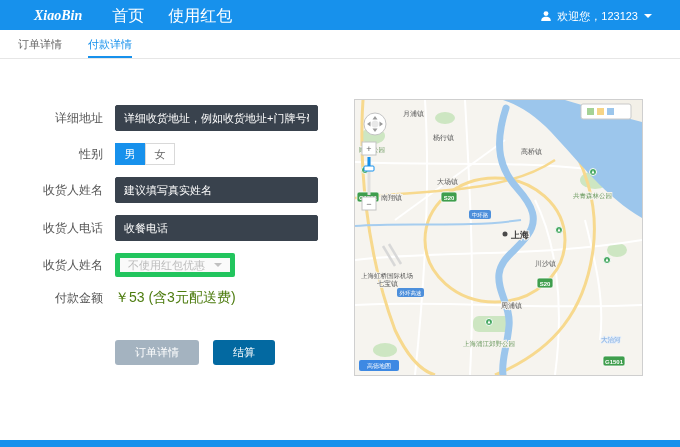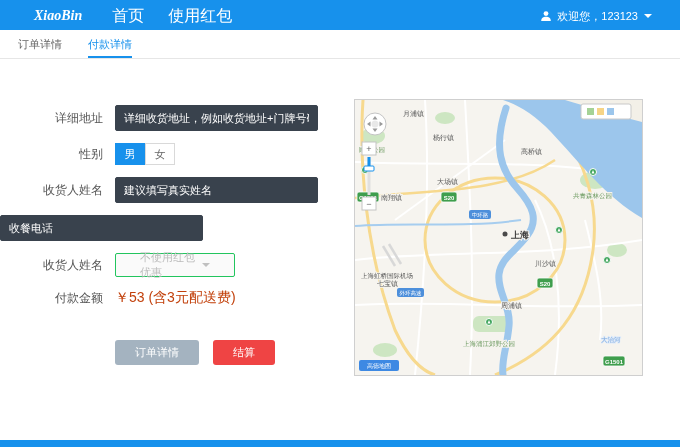--- a/index.html
+++ b/index.html
@@ -49,38 +49,38 @@
     font-family:inherit;
   }
   .dark-input::placeholder { color:#ffffff; opacity:1; }
   .gender-group { display:flex; }
   .gender-btn {
     width:30px; height:22px; font-size:11px; line-height:20px; text-align:center;
     border:1px solid #d9d9d9; background:#fff; color:#666; cursor:pointer;
   }
   .gender-btn.selected { background:#1791ec; border-color:#1791ec; color:#fff; }
   .select-box {
-    width:120px; height:24px; border:1px solid #22c55e; background:#fafafa;
-    border-radius:2px; display:flex; align-items:center; padding:0 24px;
+    width:120px; height:24px; border:5px solid #22c55e; background:#fafafa;
+    border-radius:2px; display:flex; align-items:center; padding:0 8px;
     font-size:11px; color:#bbb; cursor:pointer;
   }
   .select-caret {
     margin-left:auto; width:0; height:0;
     border-left:4px solid transparent; border-right:4px solid transparent;
     border-top:4px solid #c0c0c0;
   }
   .amount-row { margin-top:6px; margin-bottom:33px; }
-  .amount-value { font-size:14px; color:#c2410c; }
+  .amount-value { font-size:14px; color:#4d7c0f; }
   .btn-row { margin-left:115px; display:flex; margin-top:14px; }
   .btn {
     height:25px; border:none; border-radius:3px; color:#fff; font-size:11px;
     cursor:pointer; font-family:inherit;
   }
   .btn-details { width:84px; background:#a4b3c0; margin-right:14px; }
-  .btn-checkout { width:62px; background:#ef4444; }
+  .btn-checkout { width:62px; background:#0369a1; }
   
   .map-col { margin-left:10px; margin-top:-6px; }
   .map-frame { width:289px; height:277px; border:1px solid #cfcfcf; background:#f6f4ef; }
   .map-frame svg { display:block; }
   .map-town { font-size:7px; fill:#5a5a5a; paint-order:stroke; stroke:#f6f4ef; stroke-width:2px; }
   .map-city { font-size:9px; font-weight:bold; fill:#3a3a3a; paint-order:stroke; stroke:#f6f4ef; stroke-width:2px; }
   .map-park-label { font-size:6.5px; fill:#6f9c63; paint-order:stroke; stroke:#f6f4ef; stroke-width:2px; }
   .map-water-label { font-size:6.5px; fill:#7da7d9; paint-order:stroke; stroke:#dceafb; stroke-width:1.5px; }
   .map-shield-text { font-size:6px; font-weight:bold; fill:#fff; text-anchor:middle; }
   .map-roadlabel-text { font-size:5.5px; fill:#fff; text-anchor:middle; }
@@ -127,20 +127,21 @@
         <div class="gender-btn">女</div>
       </div>
     </div>
 
     <div class="row">
       <div class="row-label">收货人姓名</div>
       <input class="dark-input" type="text" placeholder="建议填写真实姓名" style="">
     </div>
 
     <div class="row">
+      <div class="row-label">收货人电话</div>
       <input class="dark-input" type="text" placeholder="收餐电话" style="">
     </div>
 
     <div class="row">
       <div class="row-label">收货人姓名</div>
       <div class="select-box">
         <span>不使用红包优惠</span>
         <span class="select-caret"></span>
       </div>
     </div>

